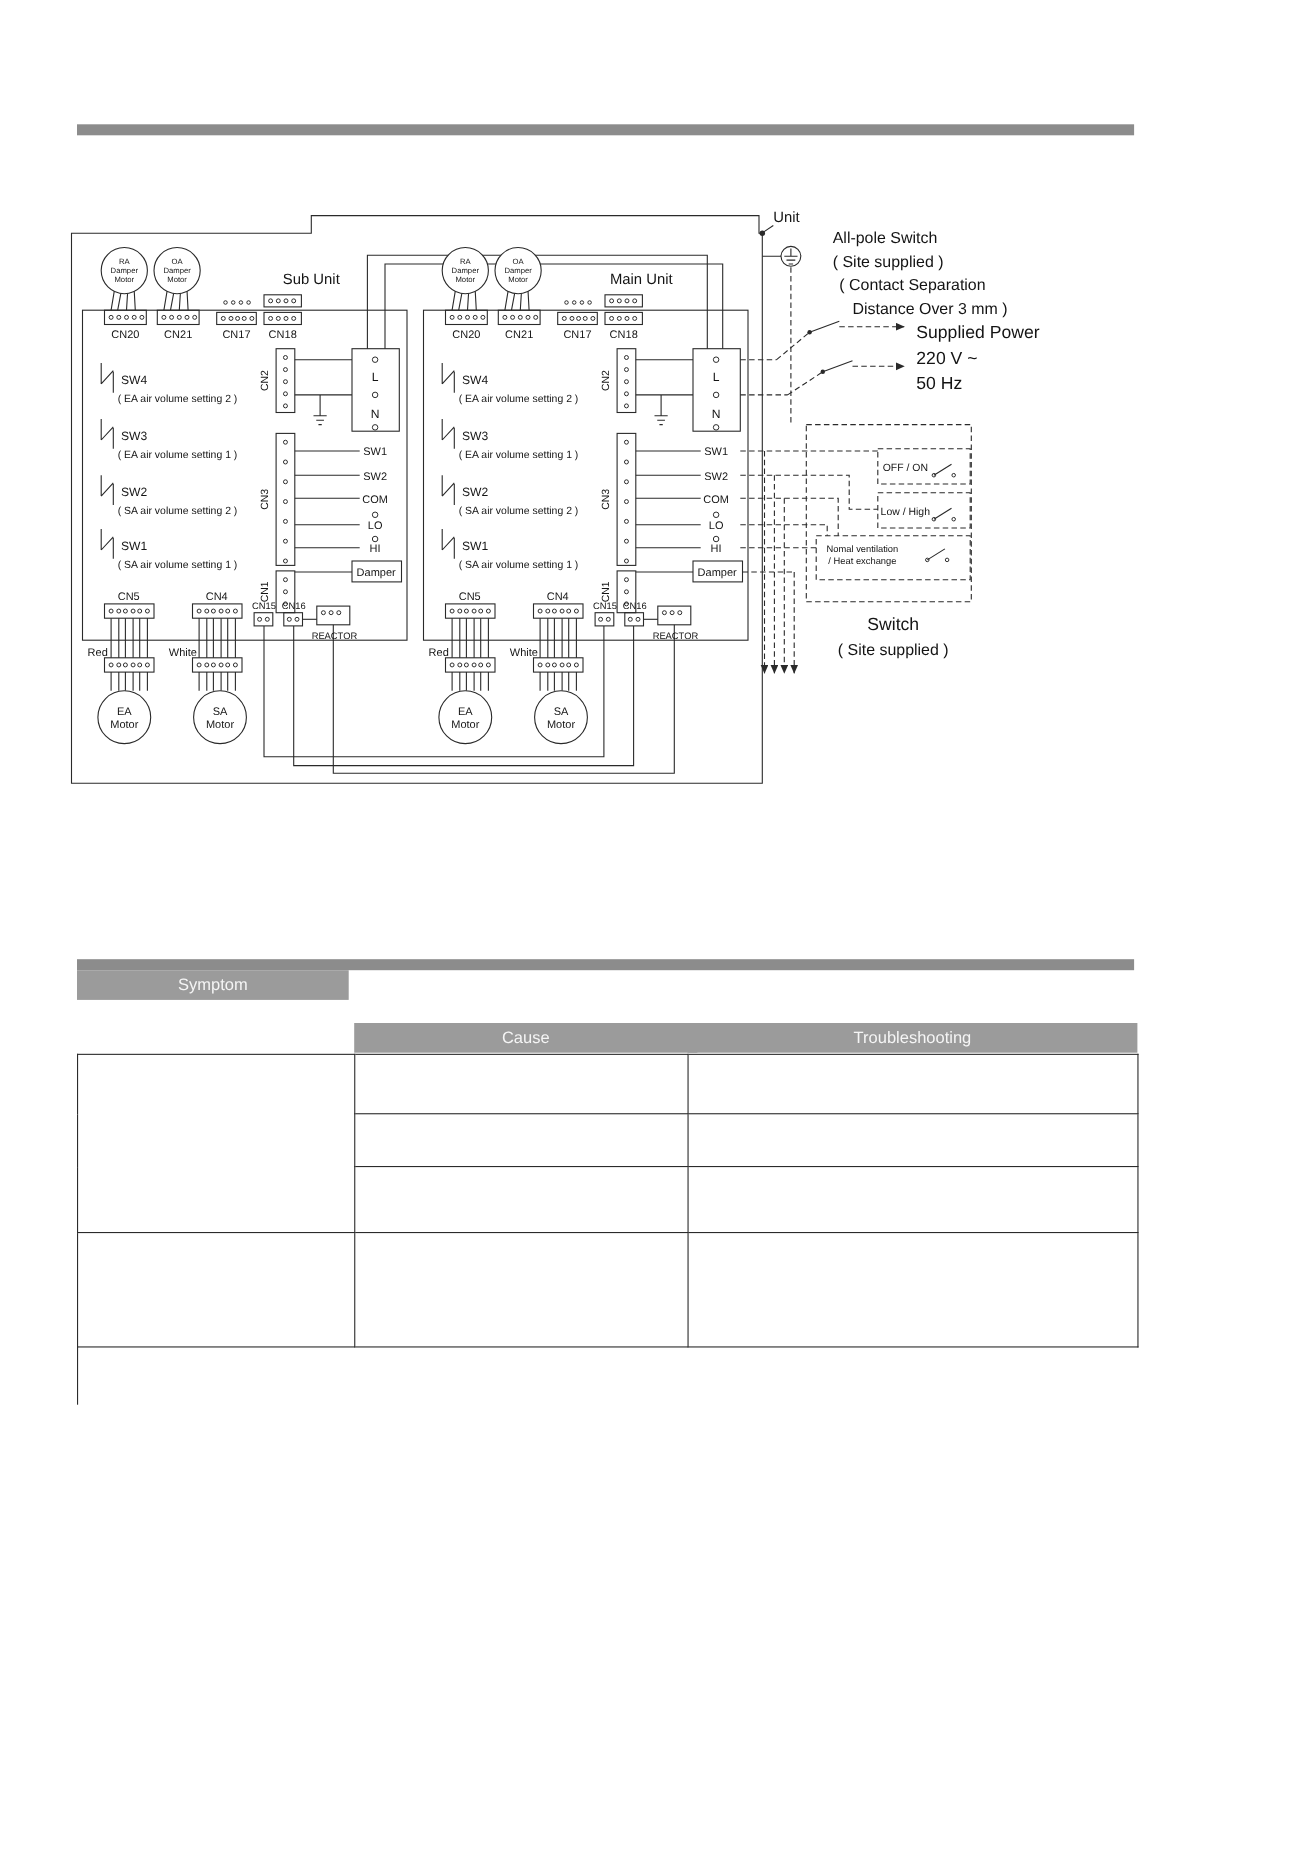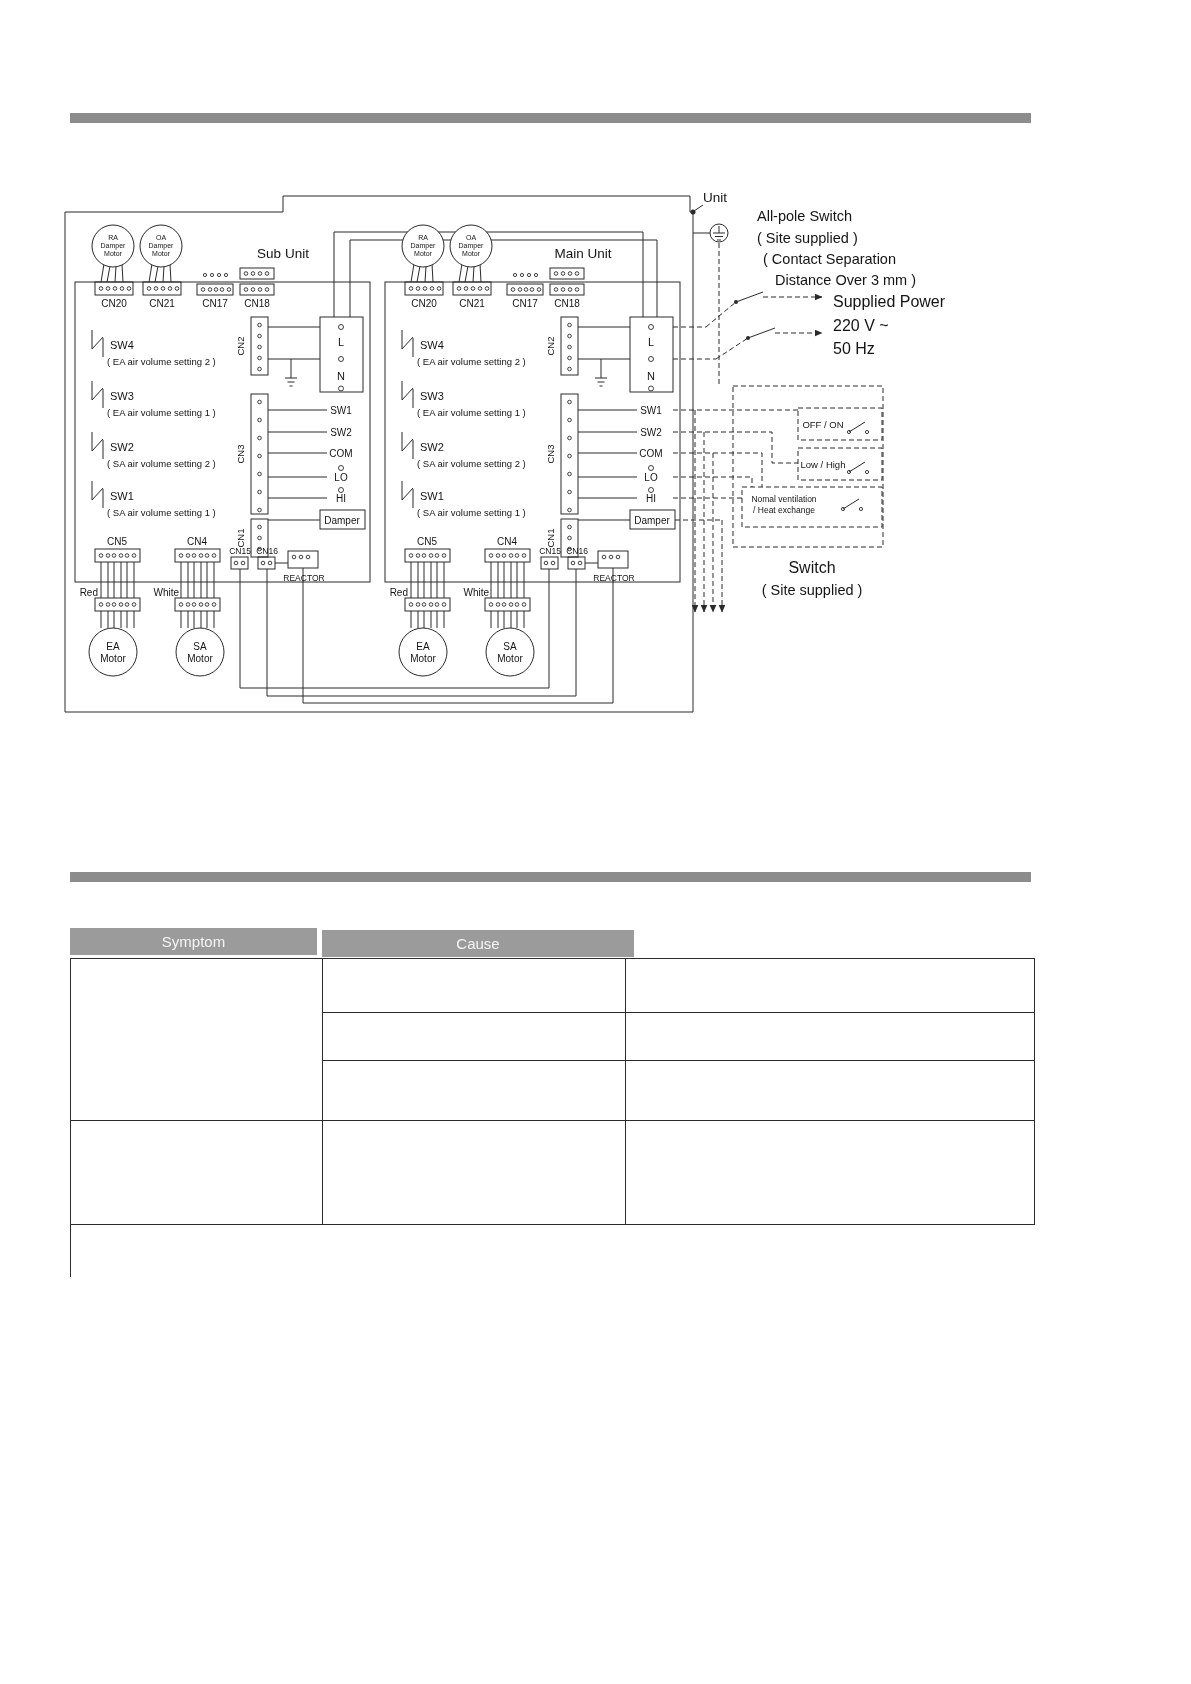--- a/index.html
+++ b/index.html
@@ -546,22 +546,23 @@
         <circle class="pin" cx="843" cy="509" r="1.6"></circle>
         <path class="ln" d="M843,509 L859,499"></path>
         <circle class="pin" cx="861" cy="509" r="1.6"></circle>
       </g>
 
       <text class="t16 mid" x="812" y="573">Switch</text>
       <text class="t15 mid" x="812" y="595">( Site supplied )</text>
     </g>
   </svg>
 
-  <div class="thead" style="left:70px;top:928px;width:247px">Symptom</div>
+  <div class="thead" style="left:70px;top:882px;width:247px">Symptom</div>
   <div class="thead" style="left:322px;top:930px;width:312px">Cause</div>
+  <div class="thead" style="left:625px;top:930px;width:409px">Troubleshooting</div>
 
   <table class="btable">
     <colgroup>
         <col style="width:252px">
         <col style="width:303px">
         <col style="width:409px">
       </colgroup>
     <tbody>
       <tr style="height:54px">
         <td rowspan="3"></td>

